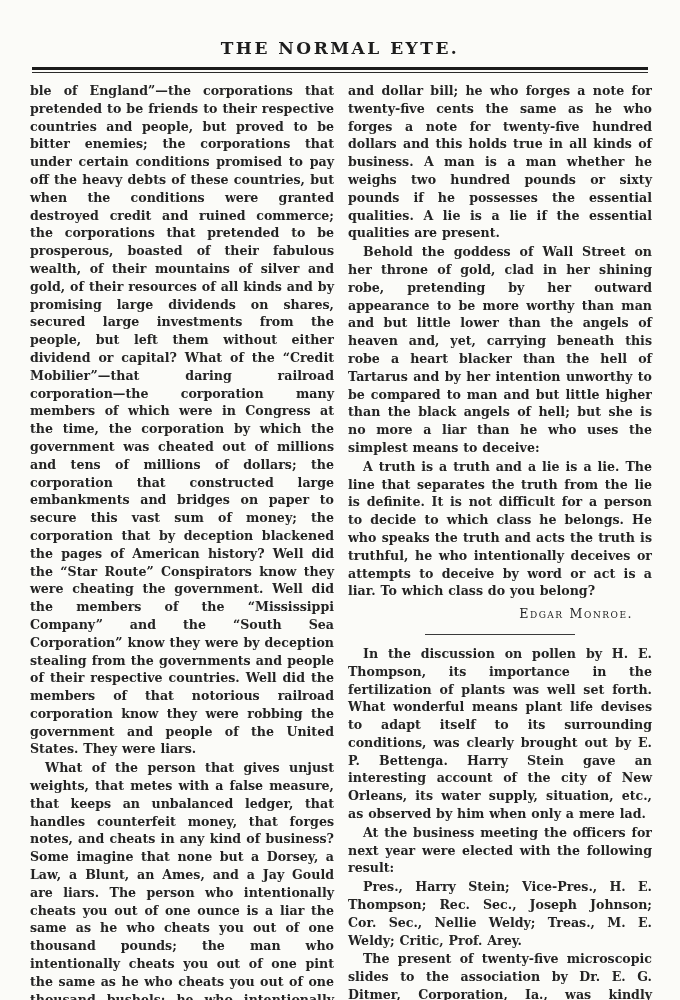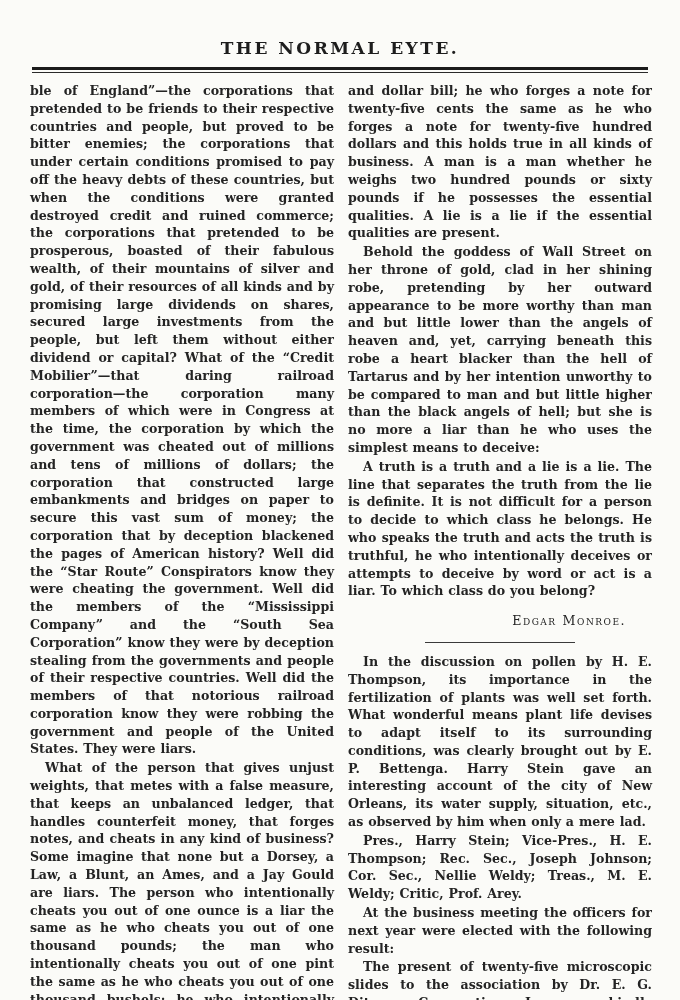--- a/index.html
+++ b/index.html
@@ -46,21 +46,21 @@
     line-height: 17.8px;
     word-spacing: 0.5px;
   }
   .p {
     margin: 0 0 1px 0;
     text-indent: 15px;
     font-weight: bold;
   }
   .p.noindent { text-indent: 0; }
   .byline {
-    margin: 12px;
+    margin: 5px;
     text-align: right;
     padding-right: 14px;
     font-variant: small-caps;
     letter-spacing: 1.5px;
   }
   .article-sep {
     border: none;
     border-top: 1px solid #3a3a3a;
     width: 150px;
     margin: 11px auto 10px auto;
@@ -84,20 +84,20 @@
 
     <div class="col">
       <p class="p noindent">and dollar bill; he who forges a note for twenty-five cents the same as he who forges a note for twenty-five hundred dollars and this holds true in all kinds of business.  A man is a man whether he weighs two hundred pounds or sixty pounds if he possesses the essential qualities. A lie is a lie if the essential qualities are present.</p>
       <p class="p">Behold the goddess of Wall Street on her throne of gold, clad in her shining robe, pretending by her outward appearance to be more worthy than man and but little lower than the angels of heaven and, yet, carrying beneath this robe a heart blacker than the hell of Tartarus and by her intention unworthy to be compared to man and but little higher than the black angels of hell; but she is no more a liar than he who uses the simplest means to deceive:</p>
       <p class="p">A truth is a truth and a lie is a lie.  The line that separates the truth from the lie is definite. It is not difficult for a person to decide to which class he belongs.  He who speaks the truth and acts the truth is truthful, he who intentionally deceives or attempts to deceive by word or act is a liar.  To which class do you belong?</p>
       <p class="byline">Edgar Monroe.</p>
 
       <hr class="article-sep">
 
       <p class="p">In the discussion on pollen by H. E. Thompson, its importance in the fertilization of plants was well set forth.  What wonderful means plant life devises to adapt itself to its surrounding conditions, was clearly brought out by E. P. Bettenga.  Harry Stein gave an interesting account of the city of New Orleans, its water supply, situation, etc., as observed by him when only a mere lad.</p>
+      <p class="p">At the business meeting the officers for next year were elected with the following result:</p>
       <p class="p">Pres., Harry Stein; Vice-Pres., H. E. Thompson; Rec. Sec., Joseph Johnson; Cor. Sec., Nellie Weldy; Treas., M. E. Weldy; Critic, Prof. Arey.</p>
-      <p class="p">At the business meeting the officers for next year were elected with the following result:</p>
       <p class="p">The present of twenty-five microscopic slides to the association by Dr. E. G. Ditmer, Corporation, Ia., was kindly appreciated by its members.</p>
     </div>
 
   </div>
 
 </div>
 
 </body></html>

